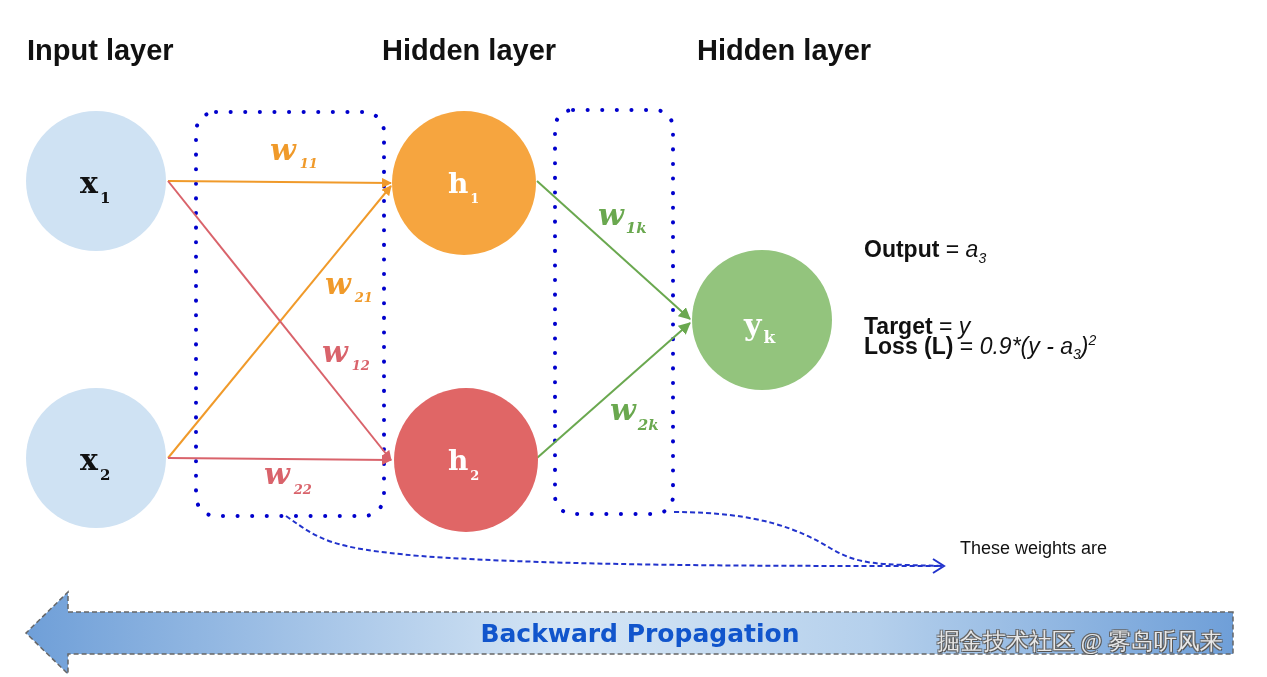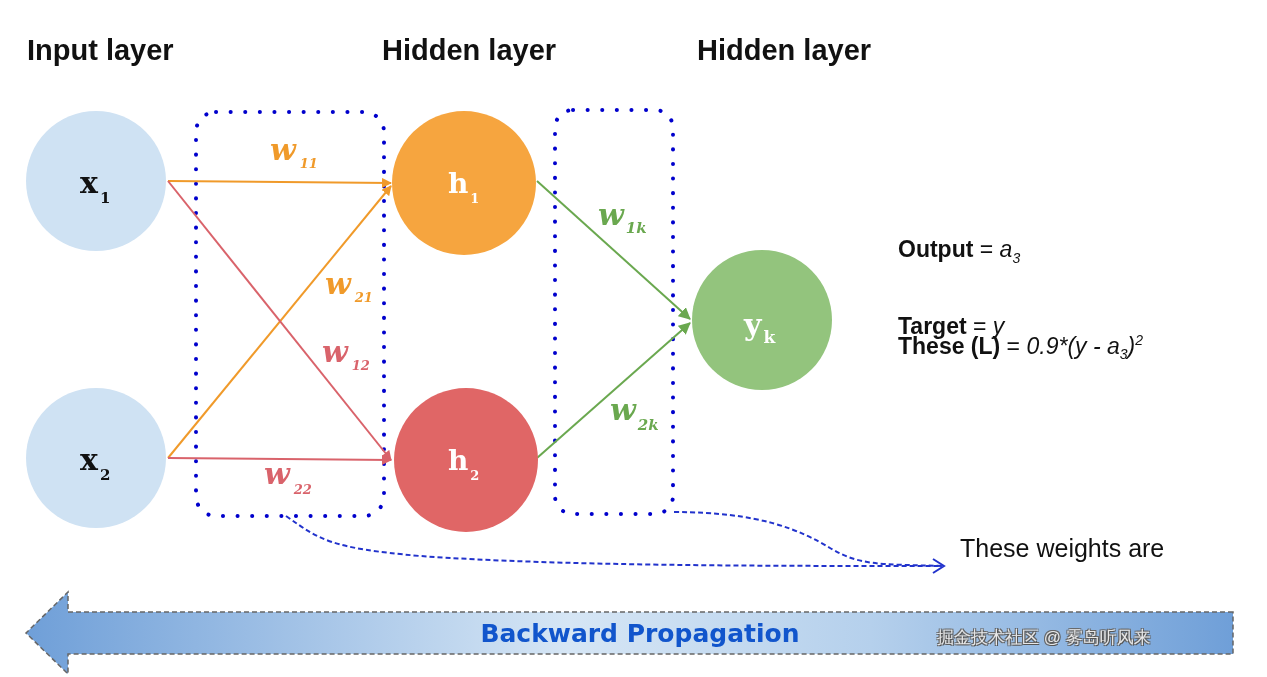--- a/index.html
+++ b/index.html
@@ -1,25 +1,25 @@
 <!DOCTYPE html>
 <html><head>
 <meta charset="utf-8">
 <style>
   html, body { margin:0; padding:0; background:#ffffff; }
   body { width:1267px; height:677px; position:relative; overflow:hidden; font-family:"Liberation Sans", sans-serif; }
   .layer-title { position:absolute; top:34px; font-size:29px; font-weight:bold; color:#111; font-family:"Liberation Sans", sans-serif; }
   svg { position:absolute; left:0; top:0; }
-  .info { position:absolute; left:898px; font-size:23px; color:#111; font-family:"Liberation Sans", sans-serif; }
+  .info { position:absolute; left:864px; font-size:23px; color:#111; font-family:"Liberation Sans", sans-serif; }
   .info b { font-weight:bold; }
   .info i { font-style:italic; }
   .info sub { font-size:14px; }
   .info sup { font-size:14px; }
-  .note { position:absolute; left:960px; top:533px; font-size:25px; line-height:31px; color:#111; font-family:"Liberation Sans", sans-serif; }
-  .watermark { position:absolute; left:937px; top:626px; font-size:17px; color:#e8e8e8; font-family:Liberation Sans, sans-serif; text-shadow:1px 1px 0 #555, -1px -1px 0 #666, 1px -1px 0 #666, -1px 1px 0 #666; letter-spacing:0px; }
+  .note { position:absolute; left:960px; top:533px; font-size:18px; line-height:31px; color:#111; font-family:"Liberation Sans", sans-serif; }
+  .watermark { position:absolute; left:937px; top:626px; font-size:23px; color:#e8e8e8; font-family:Liberation Serif, serif; text-shadow:1px 1px 0 #555, -1px -1px 0 #666, 1px -1px 0 #666, -1px 1px 0 #666; letter-spacing:0px; }
 </style>
 </head>
 <body>
 
 <div class="layer-title" style="left:27px;">Input layer</div>
 <div class="layer-title" style="left:382px;">Hidden layer</div>
 <div class="layer-title" style="left:697px;">Hidden layer</div>
 
 <svg width="1267" height="677" viewBox="0 0 1267 677">
   <defs>
@@ -86,20 +86,20 @@
   <text x="640" y="642" text-anchor="middle" font-family="DejaVu Sans, sans-serif" font-weight="bold" font-size="25" fill="#1155cc">Backward Propagation</text>
 </svg>
 
 <div class="info" style="top:236px;">
   <b>Output</b><span> = </span><i>a</i><sub><i>3</i></sub>
 </div>
 <div class="info" style="top:268px;margin-top:45px;">
   <b>Target</b><span> = </span><i>y</i>
 </div>
 <div class="info" style="top:332px;">
-  <b>These (L)</b><span> = </span><i>0.9*(y - a</i><sub><i>3</i></sub><i>)</i><sup><i>2</i></sup>
+  <b>Loss (L)</b><span> = </span><i>0.9*(y - a</i><sub><i>3</i></sub><i>)</i><sup><i>2</i></sup>
 </div>
 
 <div class="note">
   <div>These weights are</div>
 </div>
 
 <div class="watermark">掘金技术社区 @ 雾岛听风来</div>
 
 </body></html>

